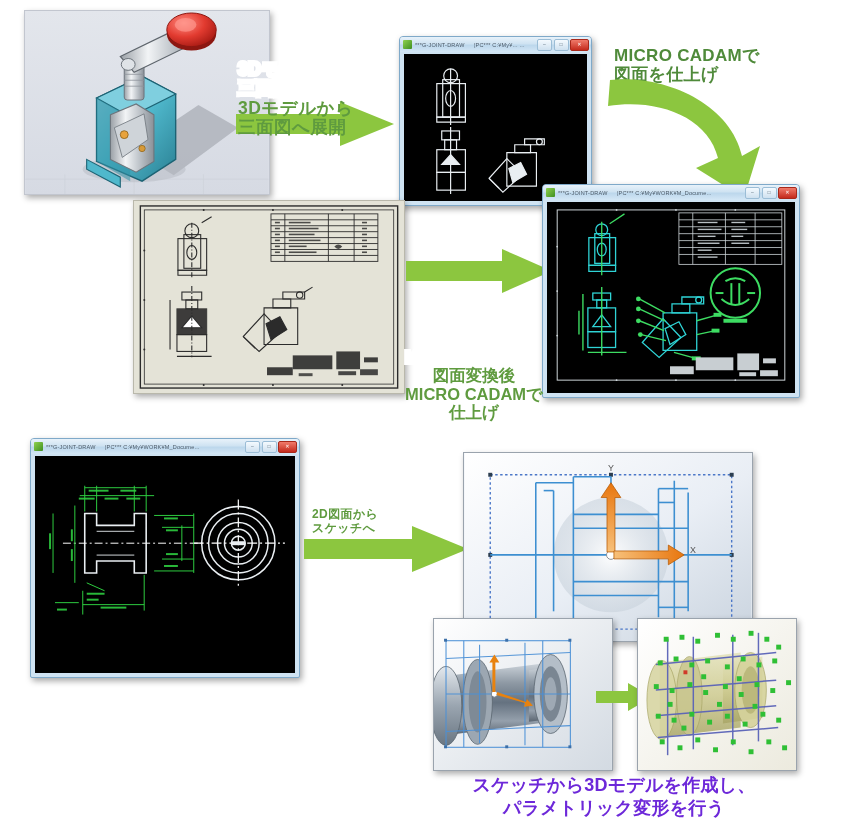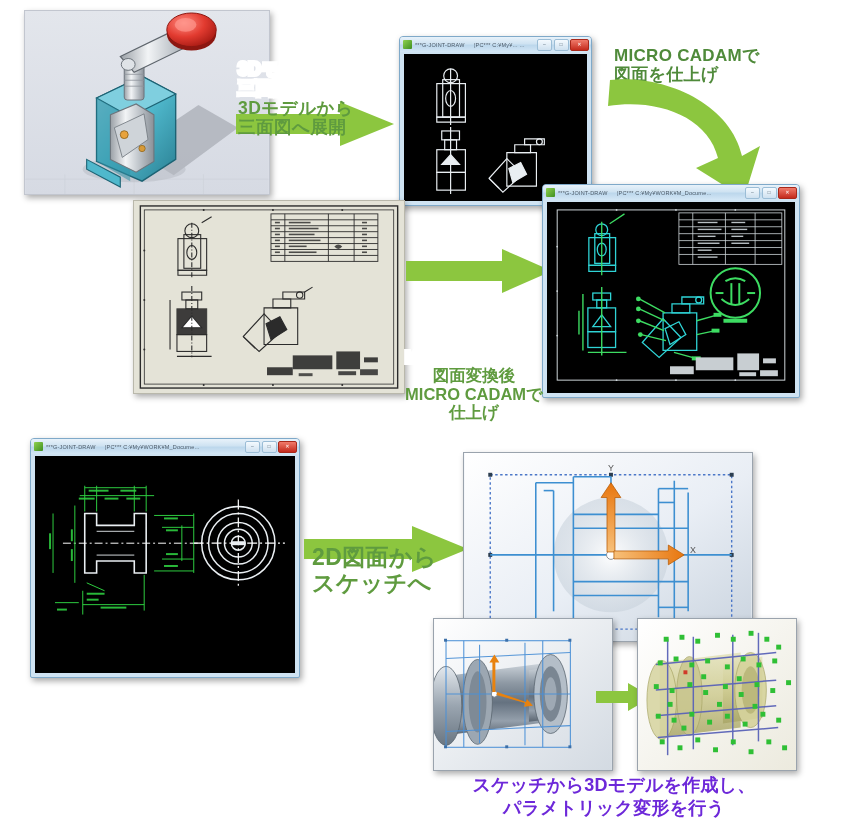--- a/index.html
+++ b/index.html
@@ -539,21 +539,21 @@
         </g>
         <g stroke="#ffffff" stroke-width="1.2" stroke-dasharray="10 3 2 3" fill="none">
           <line x1="160" y1="88" x2="252" y2="88"></line>
           <line x1="205" y1="44" x2="205" y2="132"></line>
         </g>
         <rect x="198" y="86" width="14" height="4" fill="#e9eef2"></rect>
       </svg>
     </div>
   </div>
 
-  <div class="cap" style="left:312px;top:468px;font-size:23px;letter-spacing:.4px;text-decoration:underline;">
+  <div class="cap" style="left:312px;top:468px;font-size:12px;letter-spacing:.4px;text-decoration:underline;">
     <span class="otxt">
       <span class="stroke">2D図面から
 スケッチへ</span>
       <span class="fill">2D図面から
 スケッチへ</span>
     </span>
   </div>
 
   <div class="arrow" style="left:304px;top:524px;width:164px;height:50px;">
     <svg viewBox="0 0 164 50" preserveAspectRatio="none">

